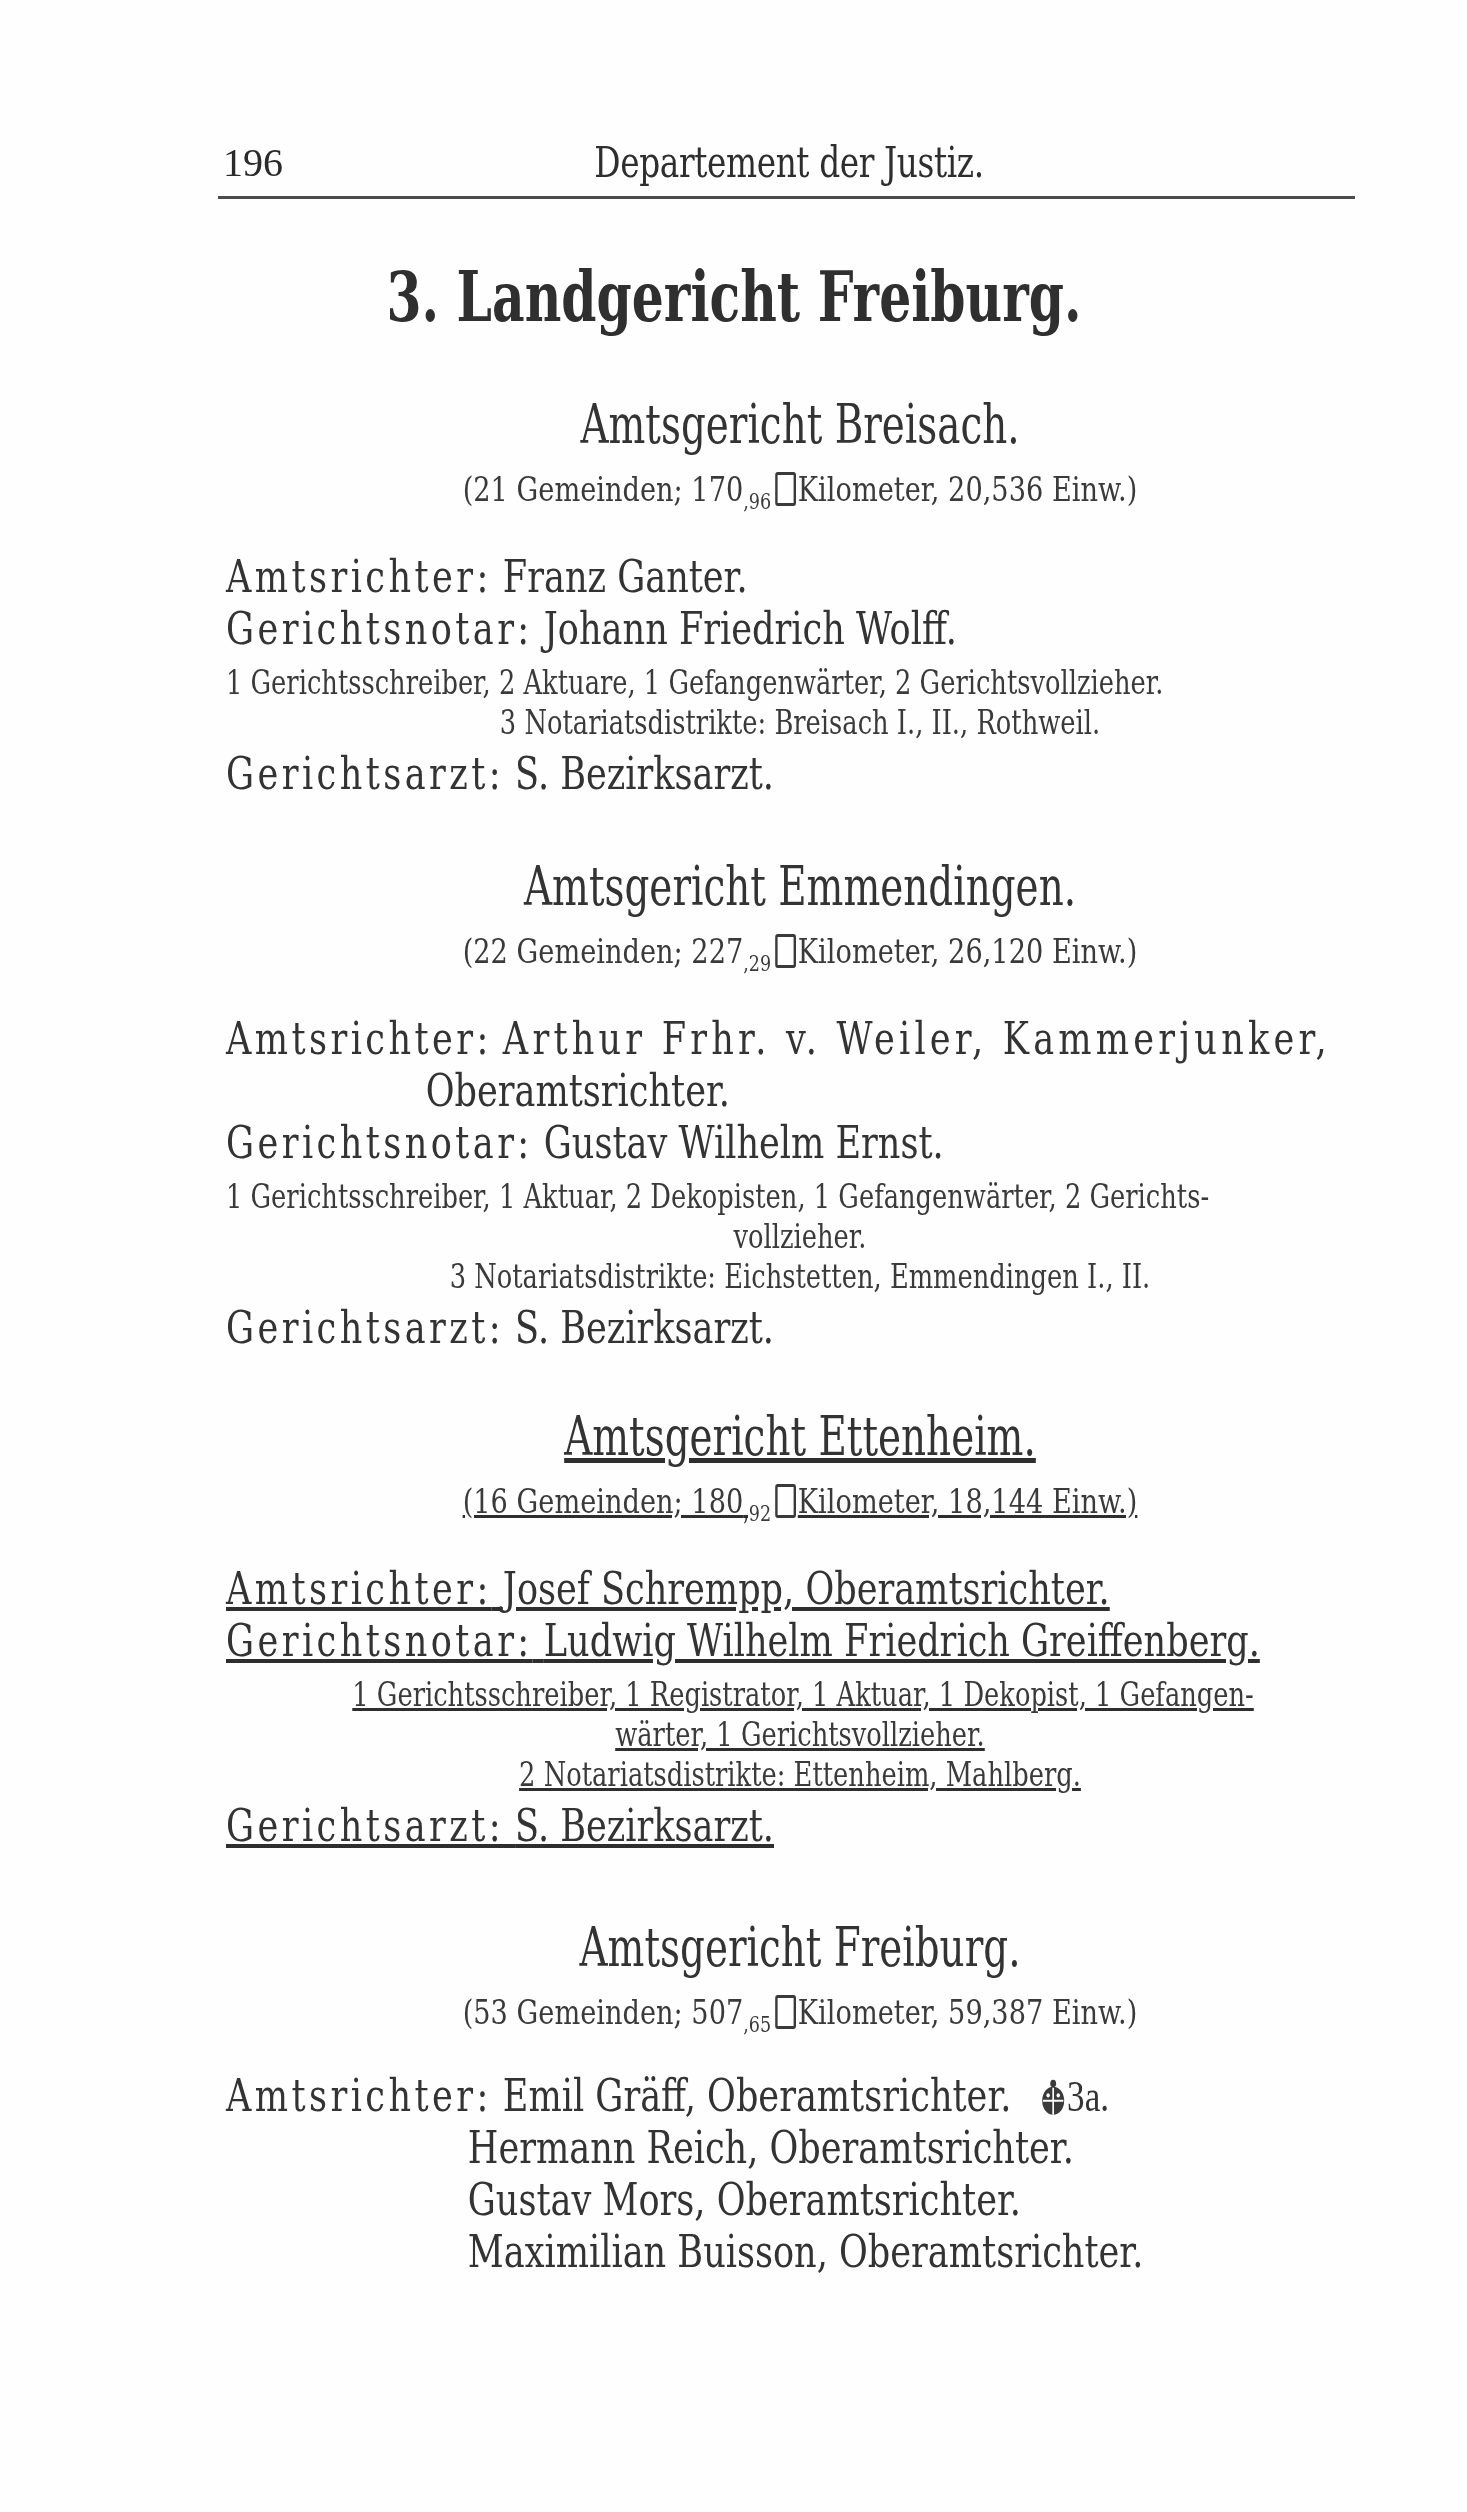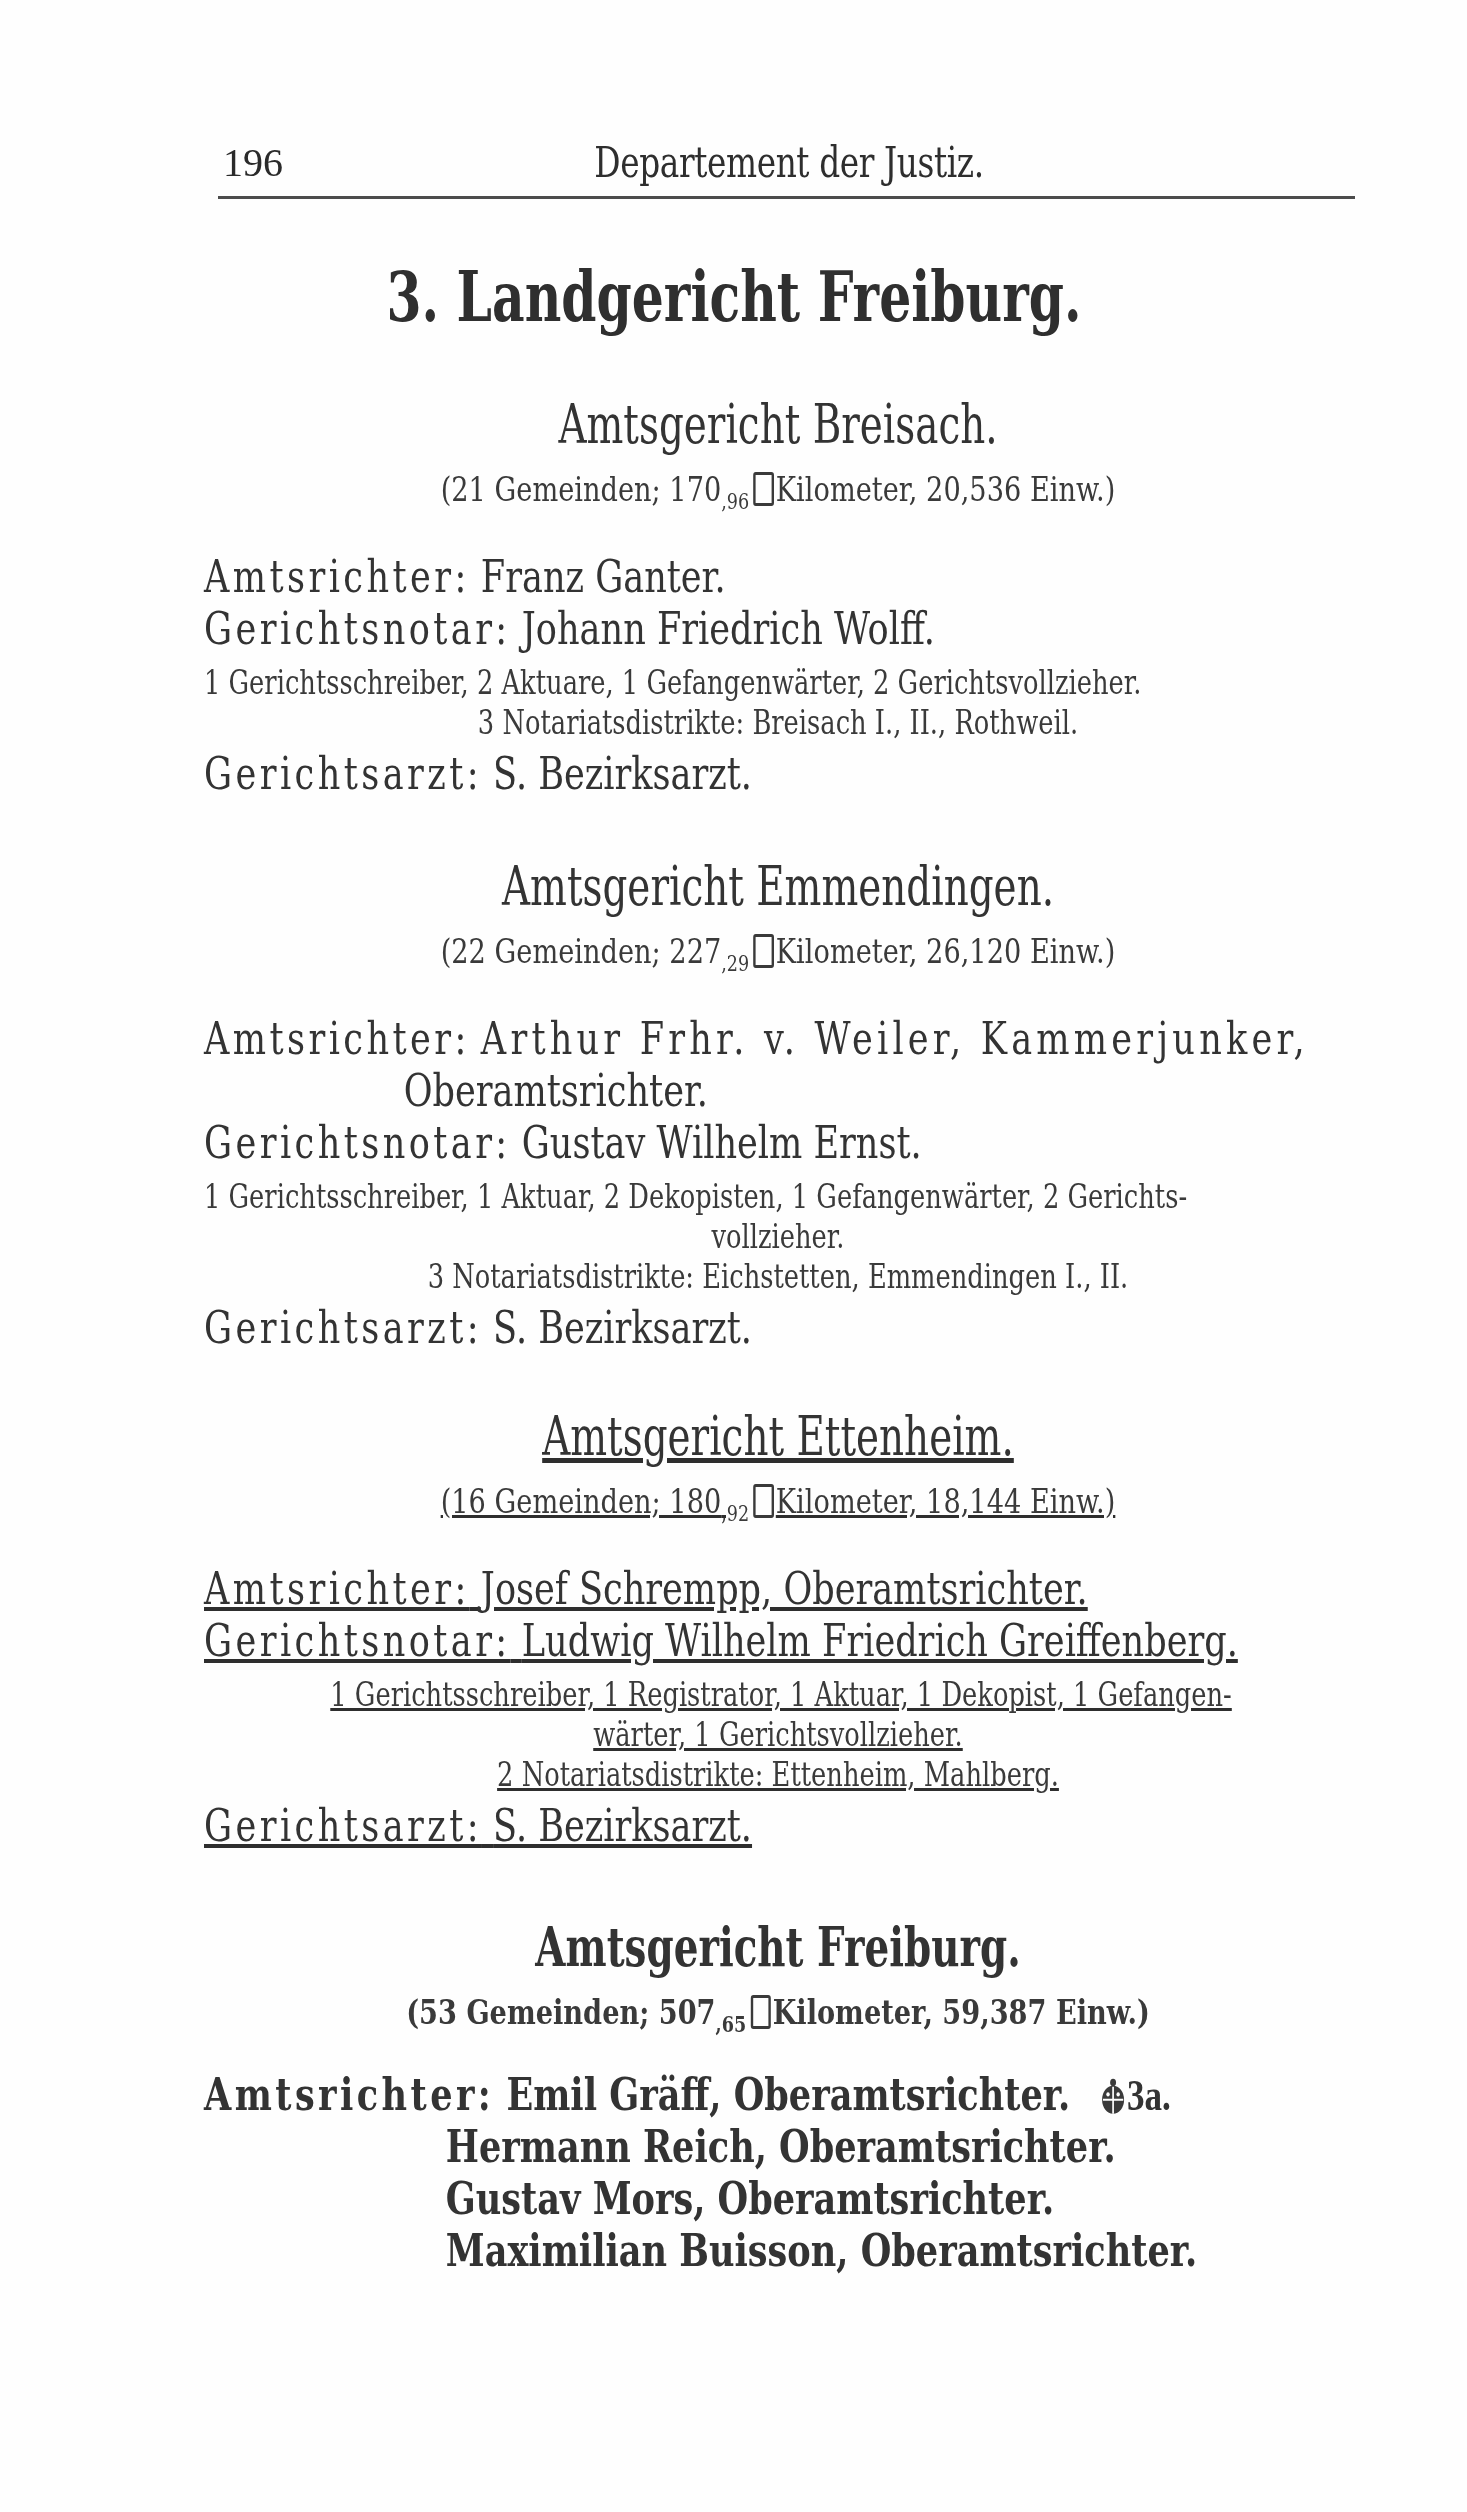--- a/index.html
+++ b/index.html
@@ -15,21 +15,21 @@
     
     .running-head { position: absolute; left: 223px; top: 136px; width: 1132px; height: 60px; }
     .page-number { position: absolute; left: 0; top: 0; font-family: "Liberation Serif", serif; font-size: 40px; line-height: 54px; color: #2a2a2a; }
     .running-title { position: absolute; left: 0; width: 1132px; top: 0; text-align: center; font-size: 42px; line-height: 54px; letter-spacing: -0.5px; transform: scaleX(0.78); transform-origin: 50% 50%; }
     .header-rule { position: absolute; left: 218px; top: 196px; width: 1137px; height: 2.7px; background: #4c4c4c; }
 
     
     .main-title { position: absolute; left: 0; width: 1468px; top: 256px; text-align: center; font-size: 70px; line-height: 82px; font-weight: bold; color: #2f2f2f; transform: scaleX(0.72); transform-origin: 50% 50%; }
 
     
-    .section { position: absolute; left: 204px; width: 1148px; }
+    .section { position: absolute; left: 226px; width: 1148px; }
     .sec-title { text-align: center; font-size: 54px; line-height: 65px; color: #333; transform: scaleX(0.72); transform-origin: 50% 50%; white-space: nowrap; }
     .sec-stats { text-align: center; font-size: 34px; line-height: 44px; color: #3a3a3a; margin-top: 9.8px; transform: scaleX(0.8); transform-origin: 50% 50%; white-space: nowrap; }
     .sec-stats .sub { font-size: 22px; vertical-align: -7.6px; }
     .sq { display: inline-block; width: 19.6px; height: 28px; border: 3.3px solid #3a3a3a; border-radius: 3.3px; vertical-align: -5.4px; margin: 0 2.2px 0 5.4px; }
 
     .entry { font-size: 45px; line-height: 52px; color: #333; white-space: nowrap; transform: scaleX(0.78); transform-origin: 0 50%; }
     .entry .lbl { letter-spacing: 4.4px; }
     .entry .spaced { letter-spacing: 5.4px; }
     .entry.indent { padding-left: 310px; }
     .entry.indent2 { padding-left: 256px; }
@@ -94,21 +94,21 @@
     <div class="entry"><span class="lbl">Amtsrichter:</span> <span>Josef Schrempp, Oberamtsrichter.</span></div>
     <div class="entry"><span class="lbl">Gerichtsnotar:</span> <span>Ludwig Wilhelm Friedrich Greiffenberg.</span></div>
     <div style="height:7.6px"></div>
     <div class="staff">1 Gerichtsschreiber, 1 Registrator, 1 Aktuar, 1 Dekopist, 1 Gefangen-</div>
     <div class="staff">wärter, 1 Gerichtsvollzieher.</div>
     <div class="staff">2 Notariatsdistrikte: Ettenheim, Mahlberg.</div>
     <div style="height:5.4px"></div>
     <div class="entry"><span class="lbl">Gerichtsarzt:</span> <span>S. Bezirksarzt.</span></div>
   </div>
 
-  <div class="section" style="top:1915px;font-weight:bold;">
+  <div class="section" style="top:1915px;">
     <div class="sec-title">Amtsgericht Freiburg.</div>
     <div class="sec-stats">
       <span>(53 Gemeinden; 507</span><span class="sub">,65</span><span class="sq"></span><span>Kilometer, 59,387 Einw.)</span>
     </div>
     <div style="height:24px"></div>
     <div class="entry">
       <span class="lbl">Amtsrichter:</span> <span>Emil Gräff, Oberamtsrichter.</span>
       <svg class="award-icon" viewBox="0 0 64 72">
         <circle cx="32" cy="10" r="7" fill="#3a3a3a"></circle>
         <circle cx="32" cy="42" r="26" fill="#3a3a3a"></circle>

